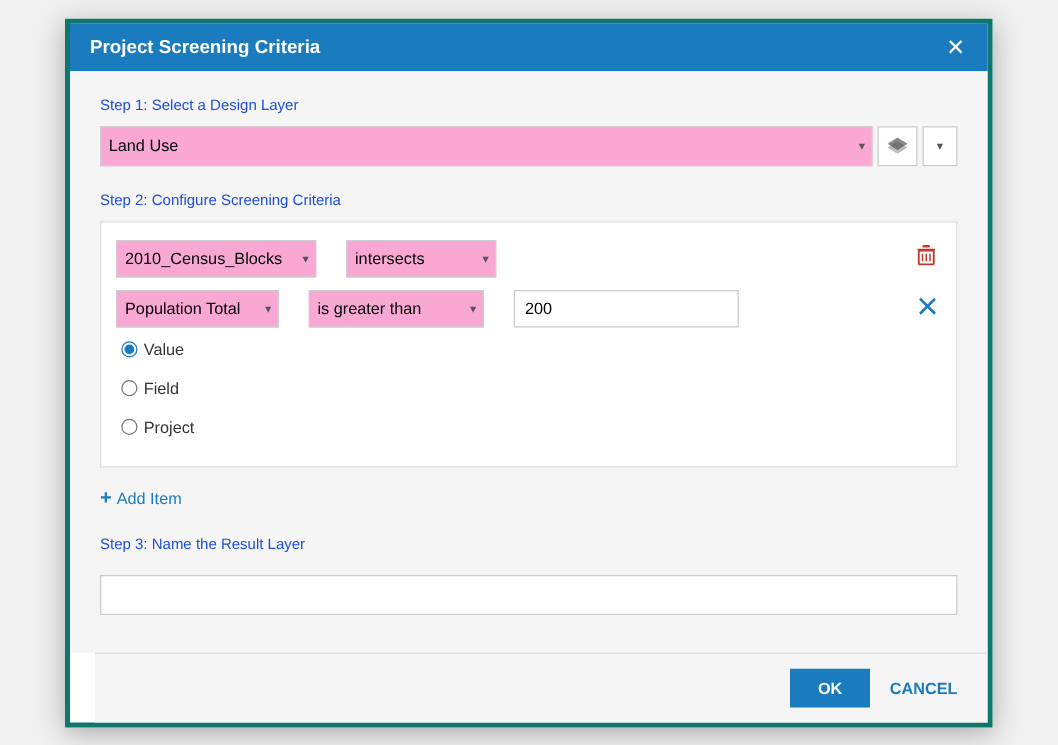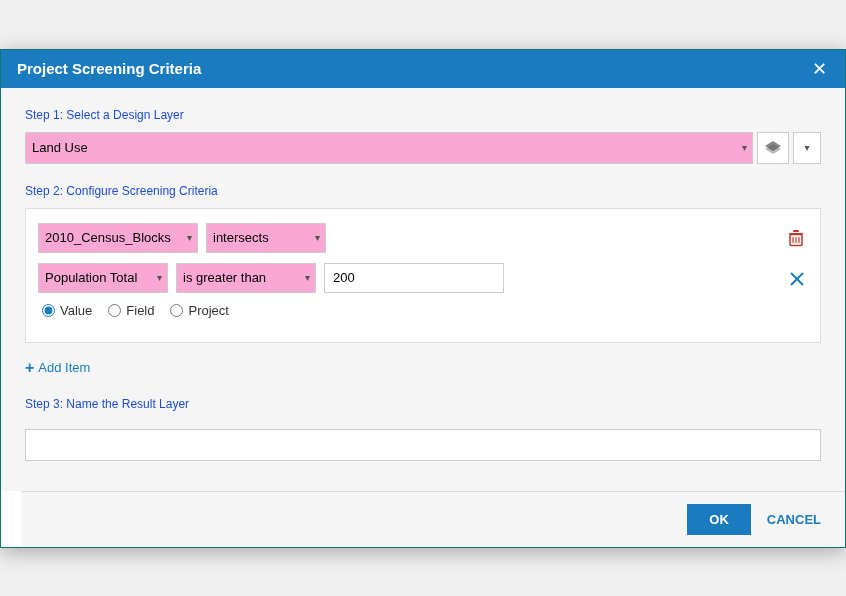--- a/index.html
+++ b/index.html
@@ -6,23 +6,23 @@
     body {
       font-family: "Segoe UI", Arial, sans-serif;
       font-size: 13px;
       background: #f0f0f0;
       display: flex;
       align-items: center;
       justify-content: center;
       min-height: 100vh;
     }
     .dialog {
-      width: 846px;
-      background: #fff;
-      border: 1px solid #0f766e;
+      width: 742px;
+      background: #fff;
+      border: 4px solid #0f766e;
       box-shadow: 0 4px 20px rgba(0,0,0,0.3);
     }
     .dialog-header {
       background: #1a7bbf;
       color: #fff;
       padding: 10px 16px;
       display: flex;
       align-items: center;
       justify-content: space-between;
     }
@@ -88,22 +88,22 @@
     .item-label span {
       font-weight: 600;
     }
     .filter-group-box {
       background: #fff;
       border: 1px solid #ddd;
       padding: 14px 12px;
     }
     .filter-row {
       display: flex;
-      align-items: flex-end;
-      gap: 8px;
+      align-items: center;
+      gap: 24px;
       margin-bottom: 10px;
     }
     .filter-select {
       height: 30px;
       border: 1px solid #ccc;
       background: #f9a8d4;
       padding: 0 6px;
       font-size: 13px;
       appearance: none;
       -webkit-appearance: none;
@@ -154,20 +154,21 @@
       color: #1a7bbf;
       font-size: 18px;
       padding: 2px 4px;
     }
     .radio-row {
       display: flex;
       align-items: flex-start;
       gap: 16px;
       margin-bottom: 10px;
       margin-left: 4px;
+      flex-direction: column;
     }
     .radio-option {
       display: flex;
       align-items: center;
       gap: 5px;
       cursor: pointer;
     }
     .radio-option input[type="radio"] {
       accent-color: #1a7bbf;
       cursor: pointer;

